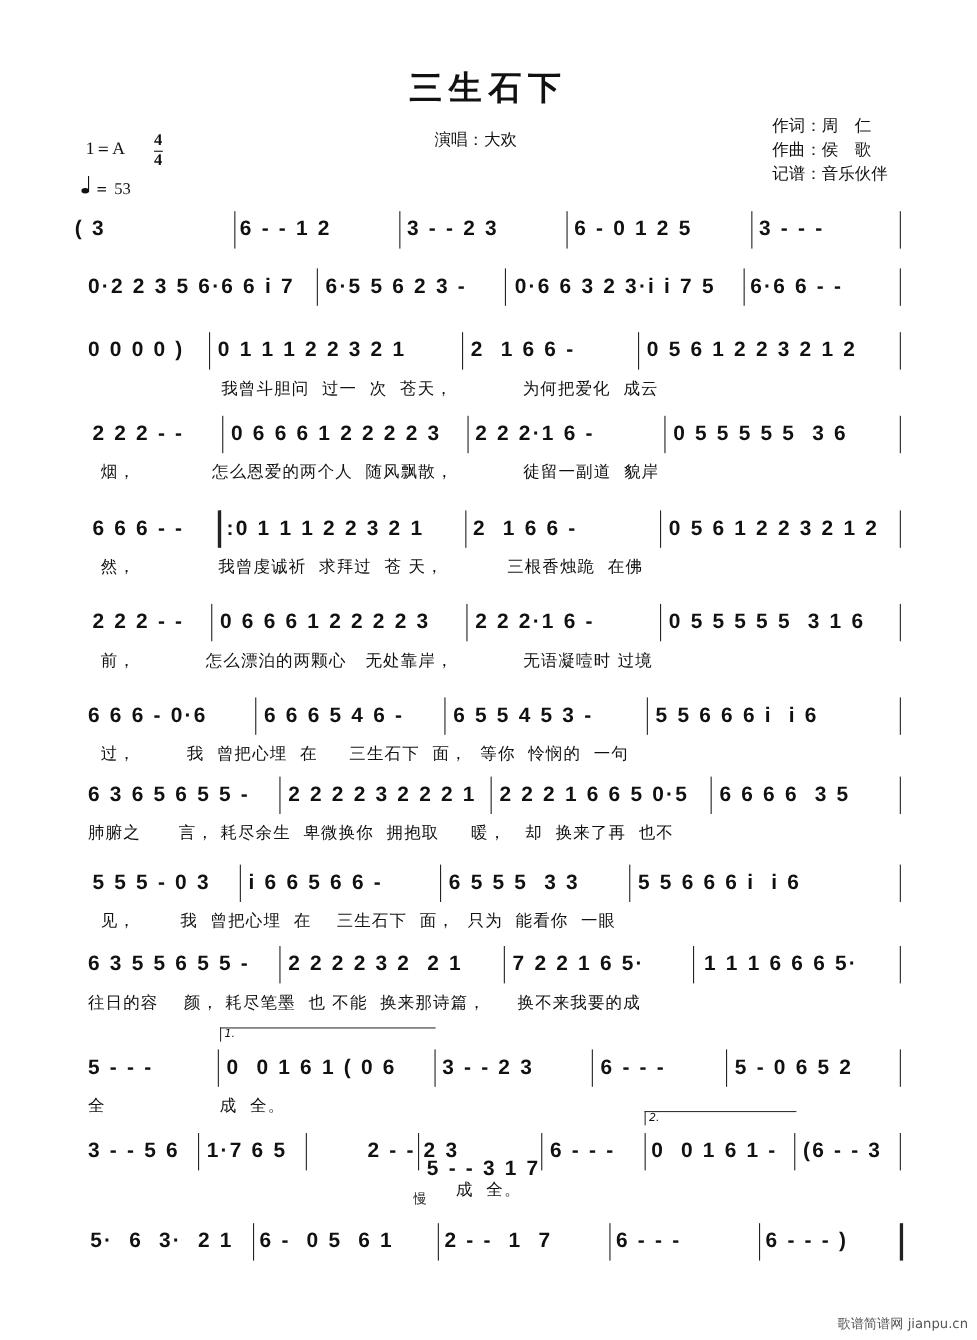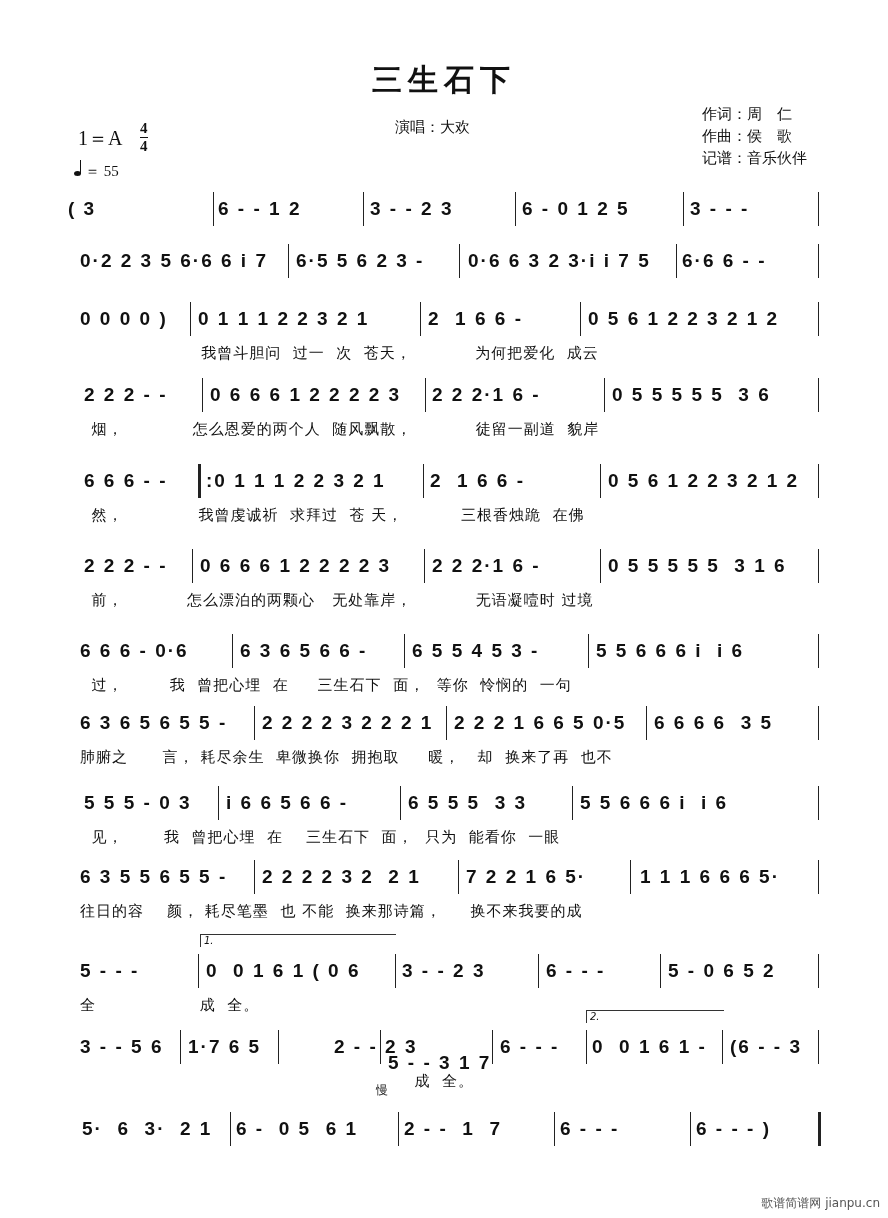--- a/index.html
+++ b/index.html
@@ -1,20 +1,20 @@
 <!DOCTYPE html>
 <html><head>
 <meta charset="utf-8">
 <style>
   html,body{margin:0;padding:0;background:#ffffff;}
   body{width:888px;height:1218px;position:relative;overflow:hidden;font-family:"DejaVu Sans","Liberation Sans",sans-serif;color:#111;}
   .title{position:absolute;left:0;width:888px;top:60px;text-align:center;font-size:30px;font-weight:bold;letter-spacing:6px;font-family:"DejaVu Serif",serif;}
   .singer{position:absolute;left:395px;top:118px;font-size:15px;font-family:"DejaVu Serif",serif;}
   .credits{position:absolute;left:702px;top:103px;font-size:15px;line-height:22px;font-family:"DejaVu Serif",serif;}
-  .key{position:absolute;left:78px;top:125px;font-size:20px;font-family:"Liberation Serif",serif;}
+  .key{position:absolute;left:78px;top:125px;font-size:16px;font-family:"Liberation Serif",serif;}
   .timesig{position:absolute;left:140px;top:120px;font-size:15px;font-weight:bold;line-height:17px;text-align:center;font-family:"Liberation Serif",serif;}
   .timesig div:first-child{border-bottom:1px solid #111;}
   .tempo{position:absolute;left:74px;top:162px;font-size:15px;font-family:"Liberation Serif",serif;}
   .tempo .note{display:inline-block;width:7px;height:5px;background:#111;border-radius:50%;position:relative;top:0;margin-right:4px;}
   .tempo .note:after{content:"";position:absolute;left:6px;bottom:2px;width:1px;height:14px;background:#111;}
   .line{position:absolute;left:0;width:888px;}
   .notes{position:absolute;left:80px;top:0;height:26px;font-size:19px;font-weight:bold;font-family:"Liberation Sans",sans-serif;white-space:pre;letter-spacing:2px;}
   .measure{position:absolute;top:0;white-space:pre;}
   .bar{position:absolute;top:-6px;width:1px;height:34px;background:#222;}
   .bar.thick{width:3px;}
@@ -33,21 +33,21 @@
   <div>作词：周　仁</div>
   <div>作曲：侯　歌</div>
   <div>记谱：音乐伙伴</div>
 </div>
 <div class="key">1＝A</div>
 <div class="timesig">
   <div>4</div>
   <div>4</div>
 </div>
 <div class="tempo">
-  <span class="note"></span><span>＝ 55</span>
+  <span class="note"></span><span>＝ 53</span>
 </div>
 
 <div id="score">
     <div class="line" style="top: 198px;">
       <span class="notes measure" style="left: 68px;">( 3</span>
       <span class="notes measure" style="left: 218px;">6 - - 1 2</span>
       <span class="notes measure" style="left: 370px;">3 - - 2 3</span>
       <span class="notes measure" style="left: 522px;">6 - 0 1 2 5</span>
       <span class="notes measure" style="left: 690px;">3 - - -</span>
       <div class="bar" style="left: 213px;"></div>
@@ -106,21 +106,21 @@
       <span class="notes measure" style="left: 432px;">2 2 2·1 6 -</span>
       <span class="notes measure" style="left: 608px;">0 5 5 5 5 5  3 1 6</span>
       <div class="bar" style="left: 192px;"></div>
       <div class="bar" style="left: 424px;"></div>
       <div class="bar" style="left: 600px;"></div>
       <div class="bar" style="left: 818px;"></div>
       <div class="lyrics">  前，           怎么漂泊的两颗心   无处靠岸，           无语凝噎时 过境</div>
     </div>
     <div class="line" style="top: 640px;">
       <span class="notes measure" style="left: 80px;">6 6 6 - 0·6</span>
-      <span class="notes measure" style="left: 240px;">6 3 6 5 6 6 -</span>
+      <span class="notes measure" style="left: 240px;">6 6 6 5 4 6 -</span>
       <span class="notes measure" style="left: 412px;">6 5 5 4 5 3 -</span>
       <span class="notes measure" style="left: 596px;">5 5 6 6 6 i  i 6</span>
       <div class="bar" style="left: 232px;"></div>
       <div class="bar" style="left: 404px;"></div>
       <div class="bar" style="left: 588px;"></div>
       <div class="bar" style="left: 818px;"></div>
       <div class="lyrics">  过，        我  曾把心埋  在     三生石下  面，  等你  怜悯的  一句</div>
     </div>
     <div class="line" style="top: 712px;">
       <span class="notes measure" style="left: 80px;">6 3 6 5 6 5 5 -</span>

